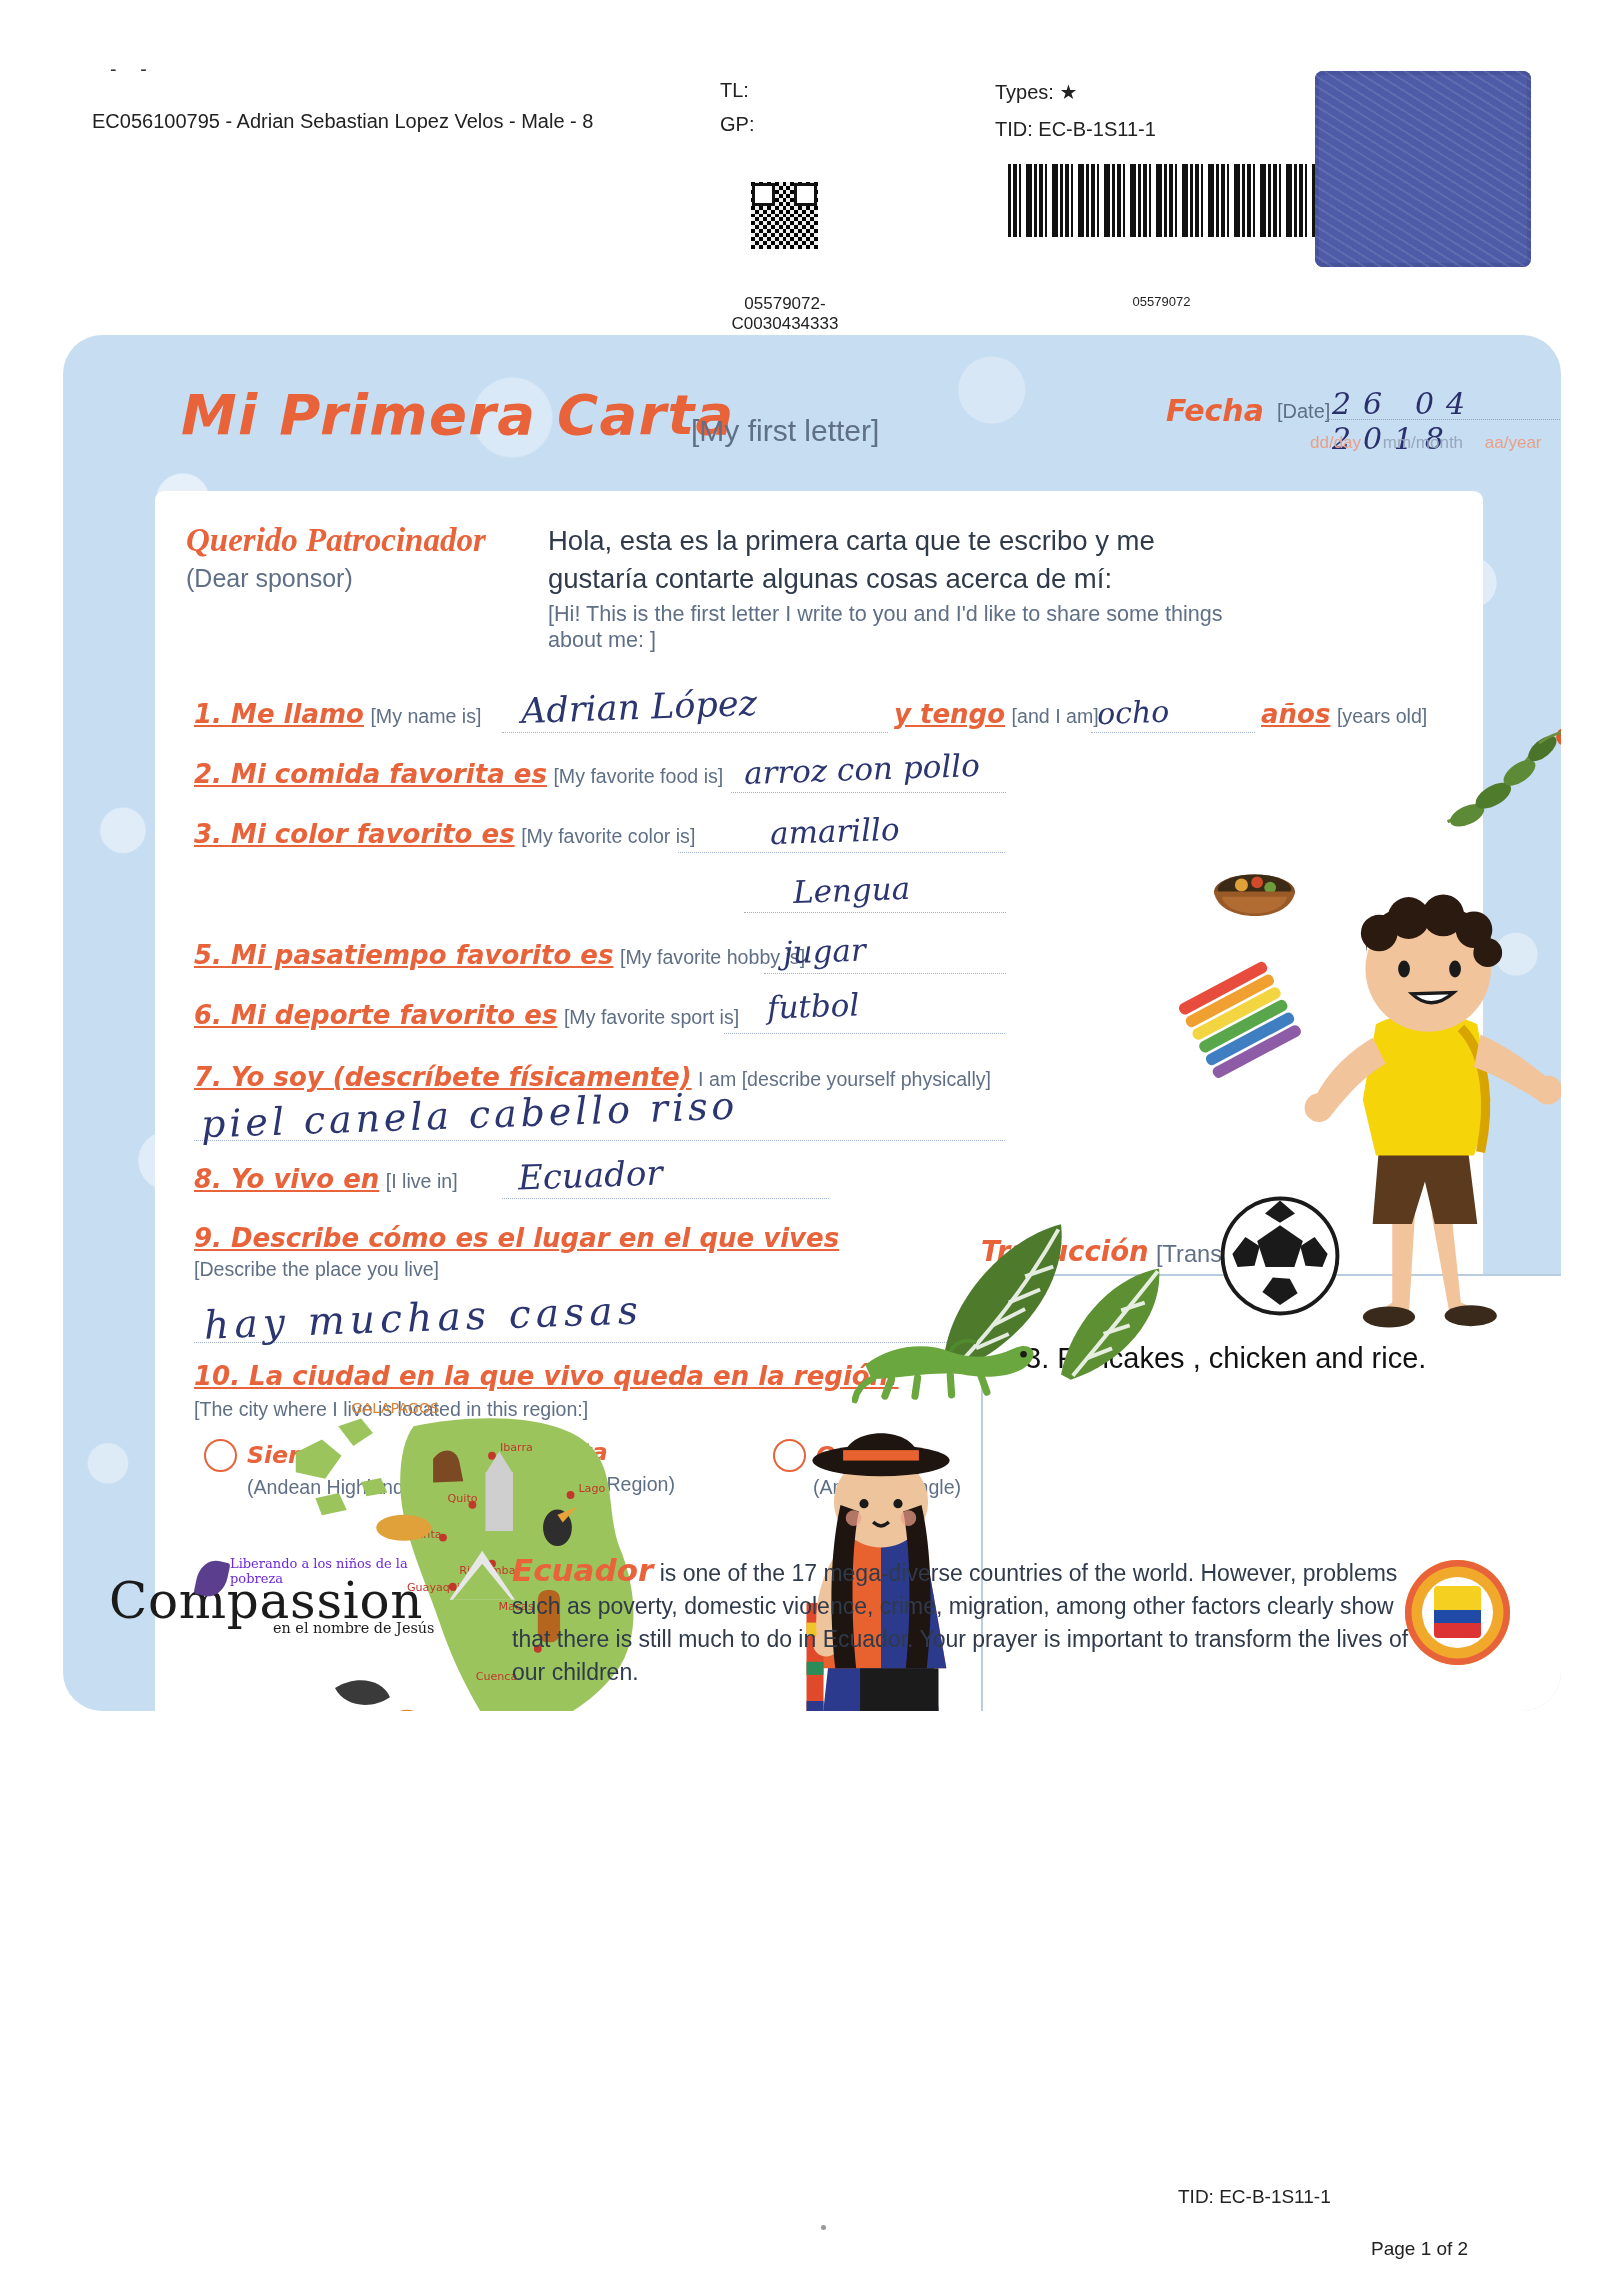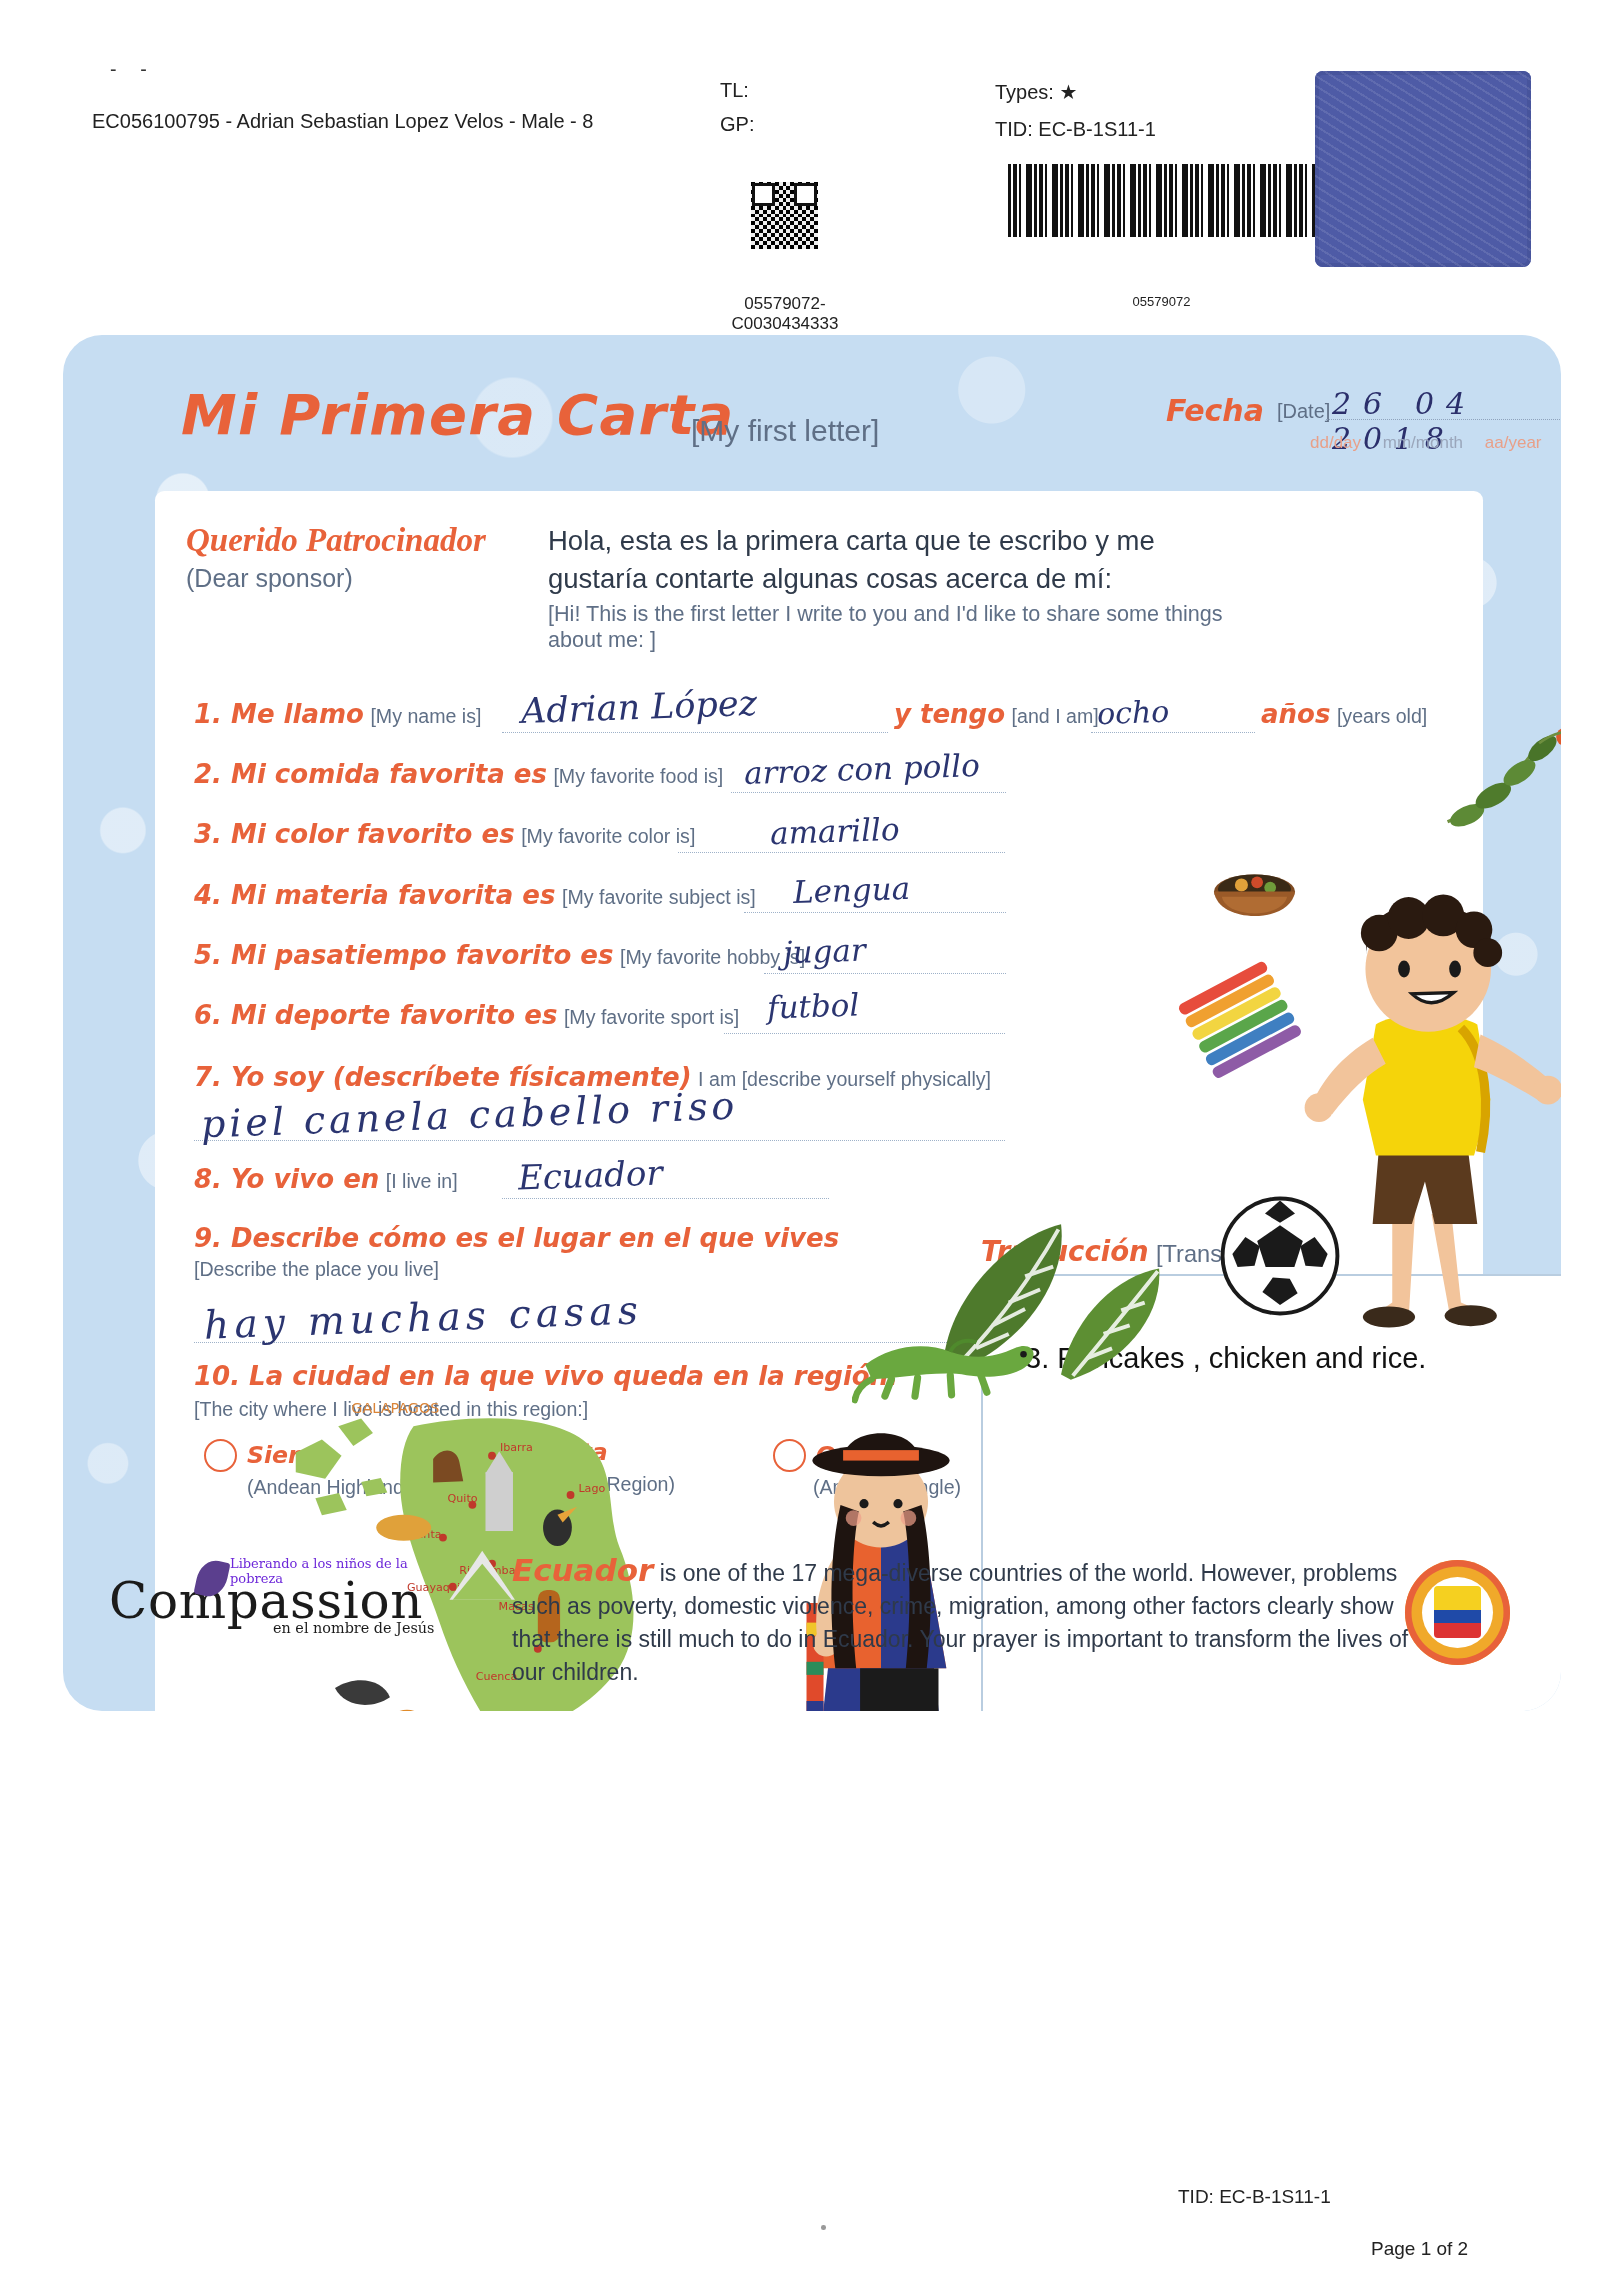--- a/index.html
+++ b/index.html
@@ -196,20 +196,21 @@
   
   .q {
     position: absolute;
     font-size: 0;
   }
   .q .num {
     font-family: "DejaVu Sans", sans-serif;
     font-size: 26px; font-weight: bold; font-style: italic;
     color: #e8623a;
     vertical-align: baseline;
+    text-decoration: underline;
   }
   .q .en {
     font-size: 19.6px; color: #5f6f86;
     margin-left: 6.5px;
     vertical-align: baseline;
   }
   .hand {
     position: absolute;
     font-family: "DejaVu Serif", serif;
     font-style: italic;
@@ -422,24 +423,20 @@
     <div class="rule" style="left:576px; top:301px; width:275px;"></div>
     <div class="hand" style="left:589px; top:260px; font-size:31px;">arroz con pollo</div>
 
     <div class="q" style="left:39px; top:328px;">
       <span class="num">3. Mi color favorito es</span>
       <span class="en">[My favorite color is]</span>
     </div>
     <div class="rule" style="left:523px; top:361px; width:327px;"></div>
     <div class="hand" style="left:615px; top:322px; font-size:31px;">amarillo</div>
 
-    <div class="q" style="left:39px; top:389px;">
-      <span class="num">4. Mi materia favorita es</span>
-      <span class="en">[My favorite subject is]</span>
-    </div>
     <div class="rule" style="left:589px; top:421px; width:262px;"></div>
     <div class="hand" style="left:638px; top:381px; font-size:31px;">Lengua</div>
 
     <div class="q" style="left:39px; top:449px;">
       <span class="num">5. Mi pasatiempo favorito es</span>
       <span class="en">[My favorite hobby is]</span>
     </div>
     <div class="rule" style="left:609px; top:482px; width:242px;"></div>
     <div class="hand" style="left:628px; top:442px; font-size:31px;">jugar</div>
 

